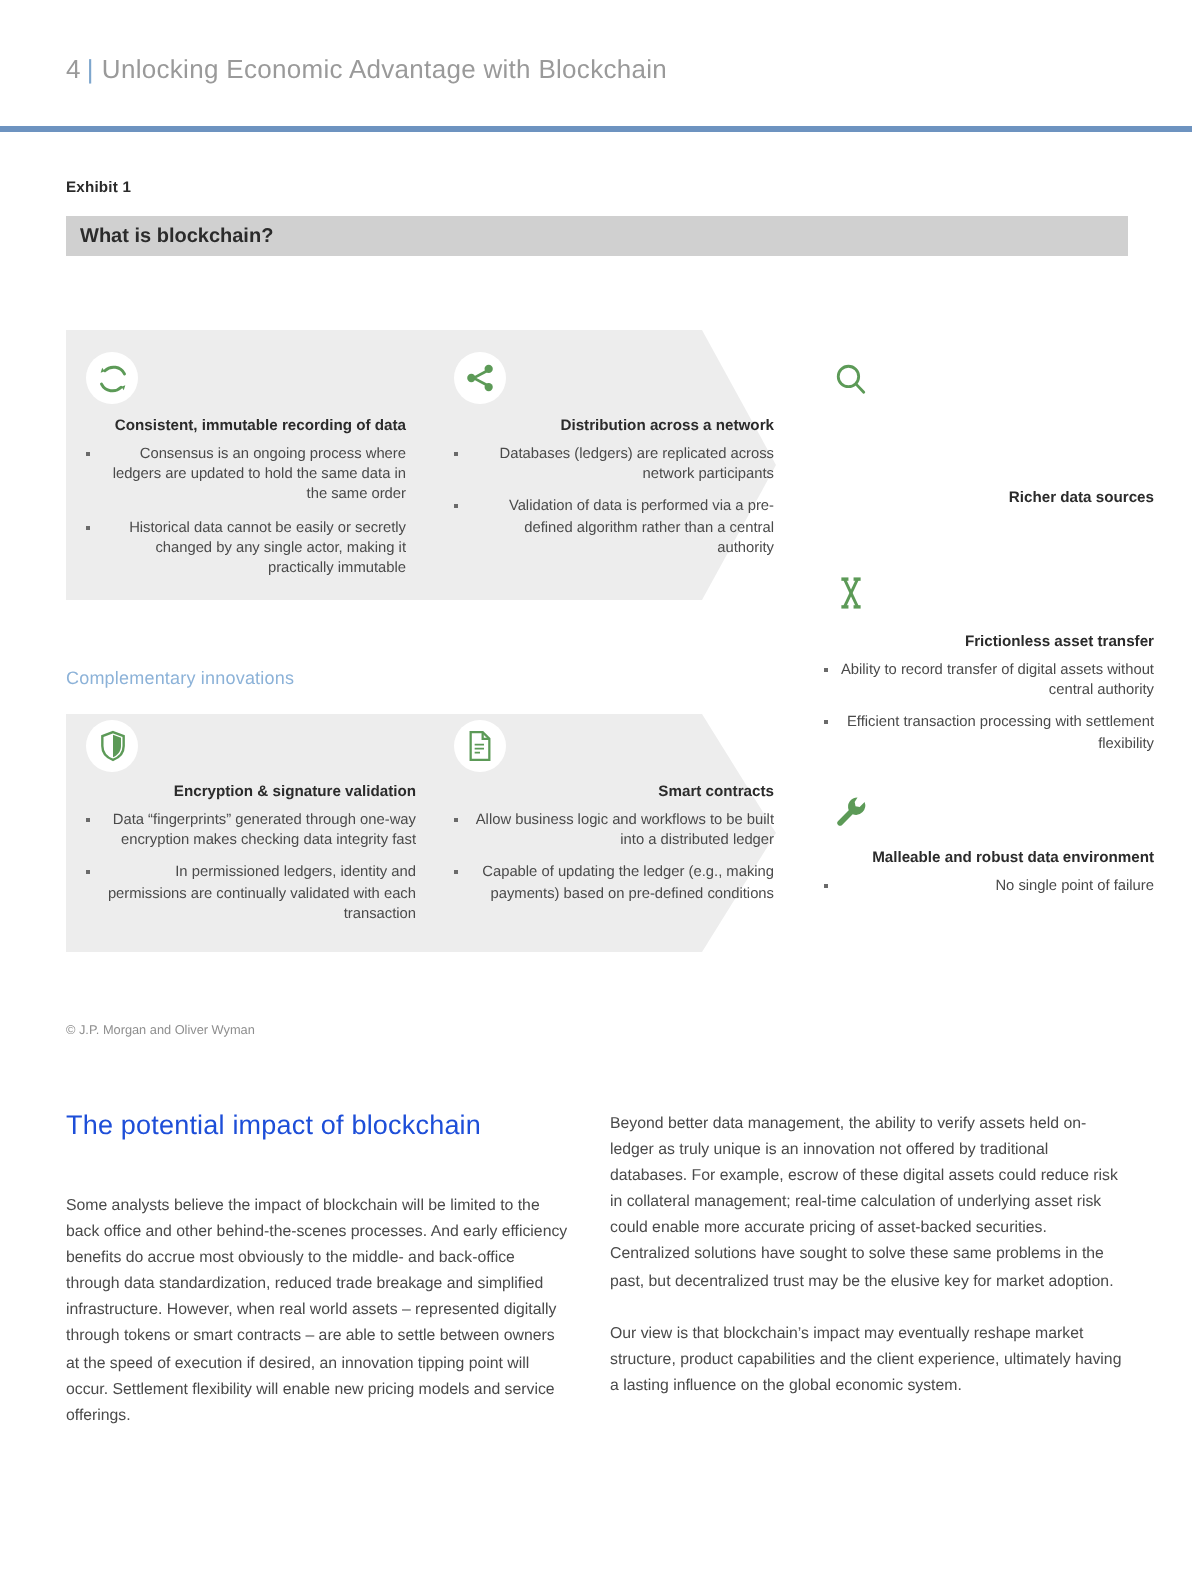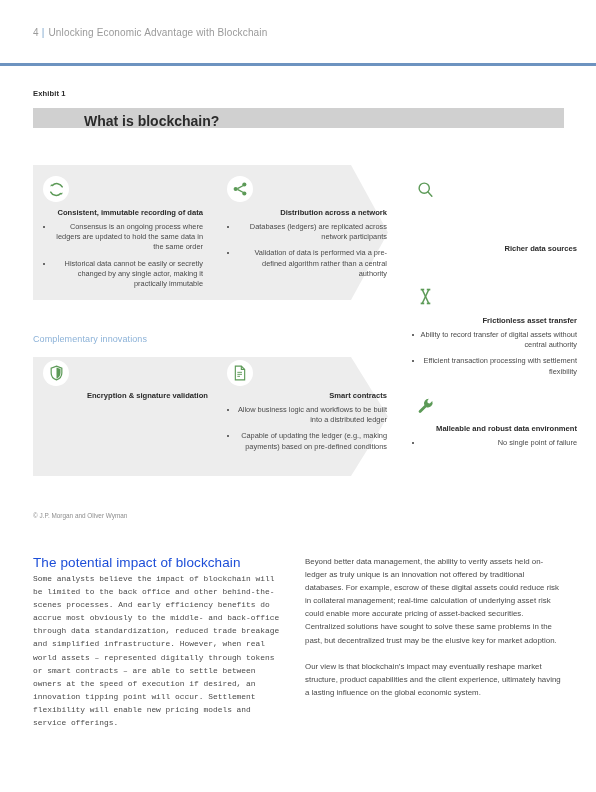--- a/index.html
+++ b/index.html
@@ -14,21 +14,21 @@
     font-family: "Liberation Sans", sans-serif;
     color: #3c3c3c;
     overflow: hidden;
   }
 
   
   .page-header {
     position: absolute;
     left: 33px;
     top: 27px;
-    font-size: 10px;
+    font-size: 13px;
     color: #9a9a9a;
     letter-spacing: .15px;
     white-space: nowrap;
     text-align: center;
   }
   .page-header .pgnum { color: #9a9a9a; }
   .page-header .sep {
     color: #7ea6cd;
     margin: 0 4px 0 3px;
   }
@@ -58,24 +58,23 @@
     left: 33px;
     top: 108px;
     width: 531px;
     height: 20px;
     background: #d0d0d0;
   }
   .exhibit-titlebar span {
     position: absolute;
     left: 7px;
     top: 5px;
-    font-size: 14px;
+    font-size: 10px;
     font-weight: bold;
     color: #2b2b2b;
-    margin-left: 44px;
   }
 
   
   .section-head {
     position: absolute;
     font-size: 9px;
     color: #8cb2d8;
     letter-spacing: .1px;
     white-space: nowrap;
   }
@@ -187,21 +186,21 @@
     font-size: 13.5px;
     color: #1d4ed8;
     letter-spacing: .1px;
   }
   .col {
     position: absolute;
     font-size: 7.9px;
     line-height: 13.1px;
     color: #4a4a4a;
   }
-  #col-left { left: 33px; top: 572px; width: 252px; font-family: Liberation Mono, monospace; }
+  #col-left { left: 33px; top: 596px; width: 252px; }
   #col-right { left: 305px; top: 555px; width: 258px; }
   .col p { margin: 0 0 13px 0; }
   .col p:last-child { margin-bottom: 0; }
 </style>
 </head>
 <body>
 
 <div class="page-header">
   <span class="pgnum">4</span><span class="sep">|</span><span>Unlocking Economic Advantage with Blockchain</span>
 </div>
@@ -295,20 +294,24 @@
 <div class="block" id="blk-friction">
   <div class="block-title">Frictionless asset transfer</div>
   <ul class="bullets">
     <li>Ability to record transfer of digital assets without central authority</li>
     <li>Efficient transaction processing with settlement flexibility</li>
   </ul>
 </div>
 
 <div class="block" id="blk-encryption">
   <div class="block-title">Encryption &amp; signature validation</div>
+  <ul class="bullets">
+    <li>Data “fingerprints” generated through one-way encryption makes checking data integrity fast</li>
+    <li>In permissioned ledgers, identity and permissions are continually validated with each transaction</li>
+  </ul>
 </div>
 
 <div class="block" id="blk-smart">
   <div class="block-title">Smart contracts</div>
   <ul class="bullets">
     <li>Allow business logic and workflows to be built into a distributed ledger</li>
     <li>Capable of updating the ledger (e.g., making payments) based on pre-defined conditions</li>
   </ul>
 </div>
 

